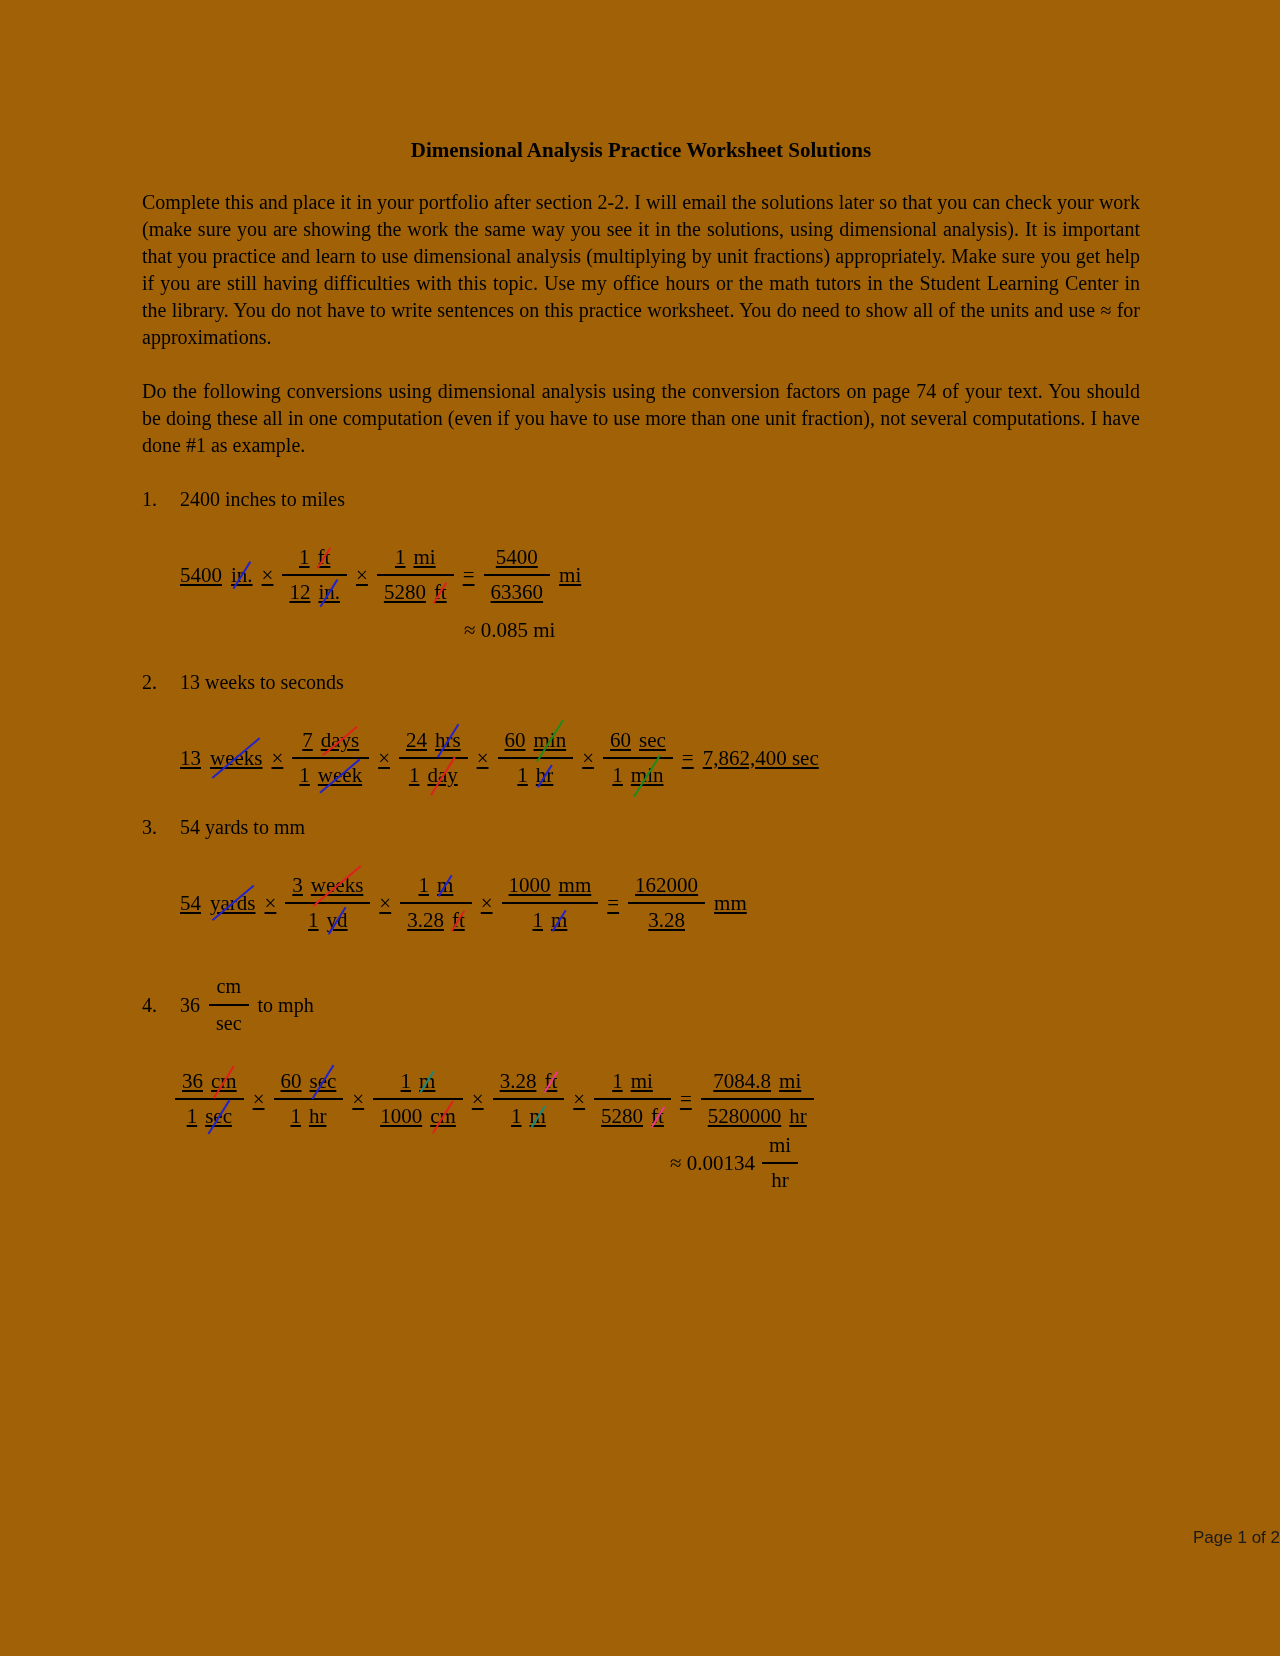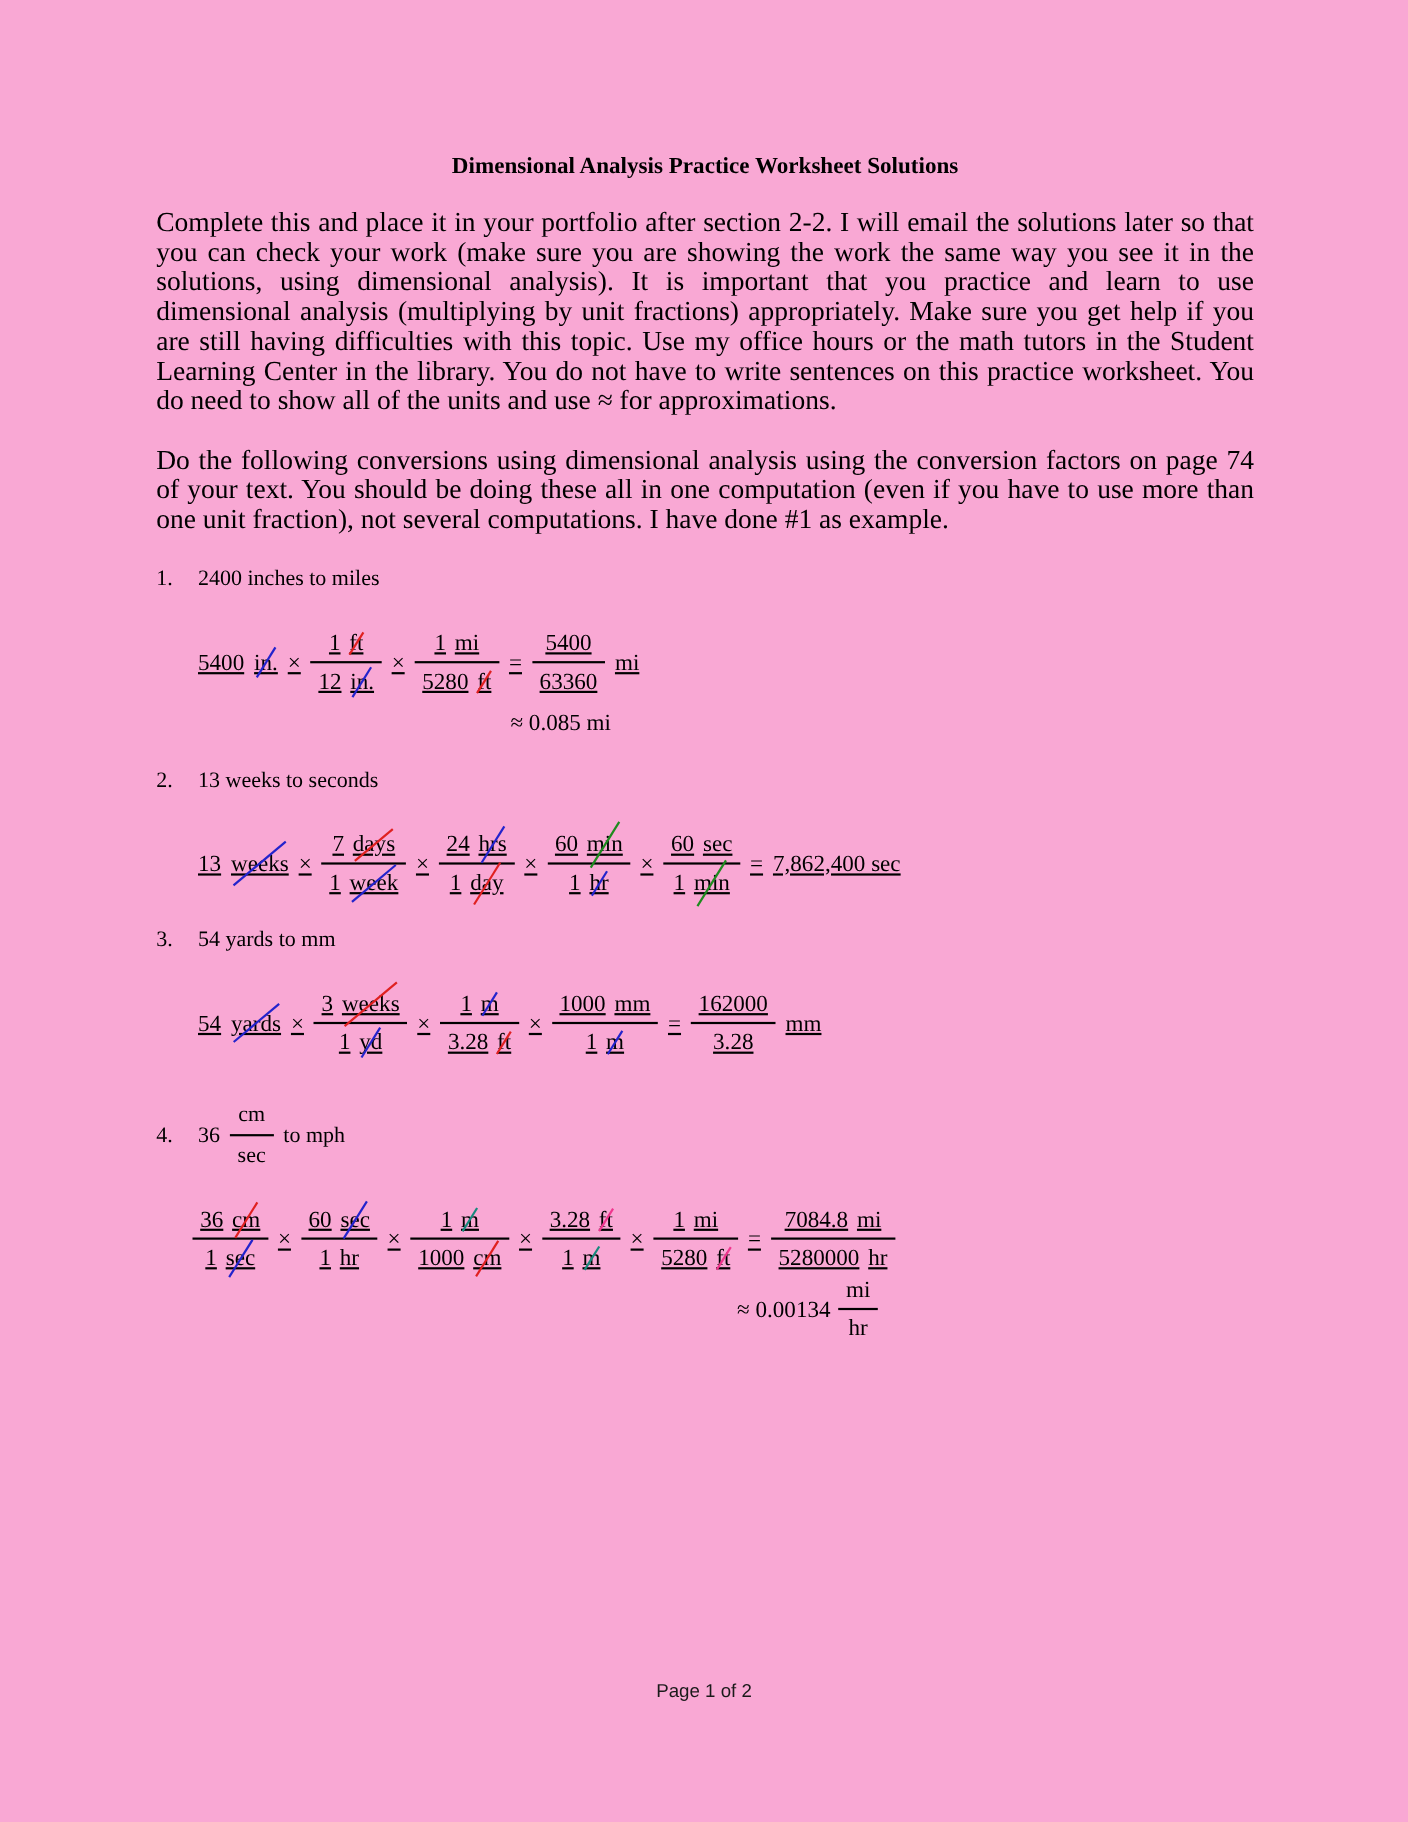--- a/index.html
+++ b/index.html
@@ -1,33 +1,33 @@
 <!DOCTYPE html>
 <html><head>
 <meta charset="utf-8">
 <style>
   html,body { margin:0; padding:0; background:#ffffff; }
   .page {
     position:relative;
     width:1280px; height:1656px;
-    background:#f9a8d4;
+    background:#a16207;
     font-family:"Liberation Serif", serif;
     color:#000;
     overflow:hidden;
   }
   .content { padding:138px 140px 0 142px; }
 
   .doc-title {
     text-align:center;
     font-weight:bold;
     font-size:21px;
     margin:0 0 26px 0;
   }
   .para {
-    font-size:25px;
+    font-size:20px;
     line-height:27px;
     text-align:justify;
     margin:0 0 27px 0;
   }
 
   .problem-title {
     display:flex;
     font-size:20px;
     line-height:27px;
     margin:26px 0 0 0;
@@ -71,21 +71,21 @@
     pointer-events:none;
   }
   .crossed.sl-long::after {
     width:118%;
     transform:translate(-50%,-50%) rotate(-40deg);
   }
 
   .footer {
     position:absolute;
     top:1528px; left:0; width:100%;
-    text-align:center;
+    text-align:right;
     font-family:"Liberation Sans", sans-serif;
     font-size:17px;
     color:#1a1a1a;
   }
 </style>
 </head>
 <body>
 
 <div class="page">
   <div class="content">

